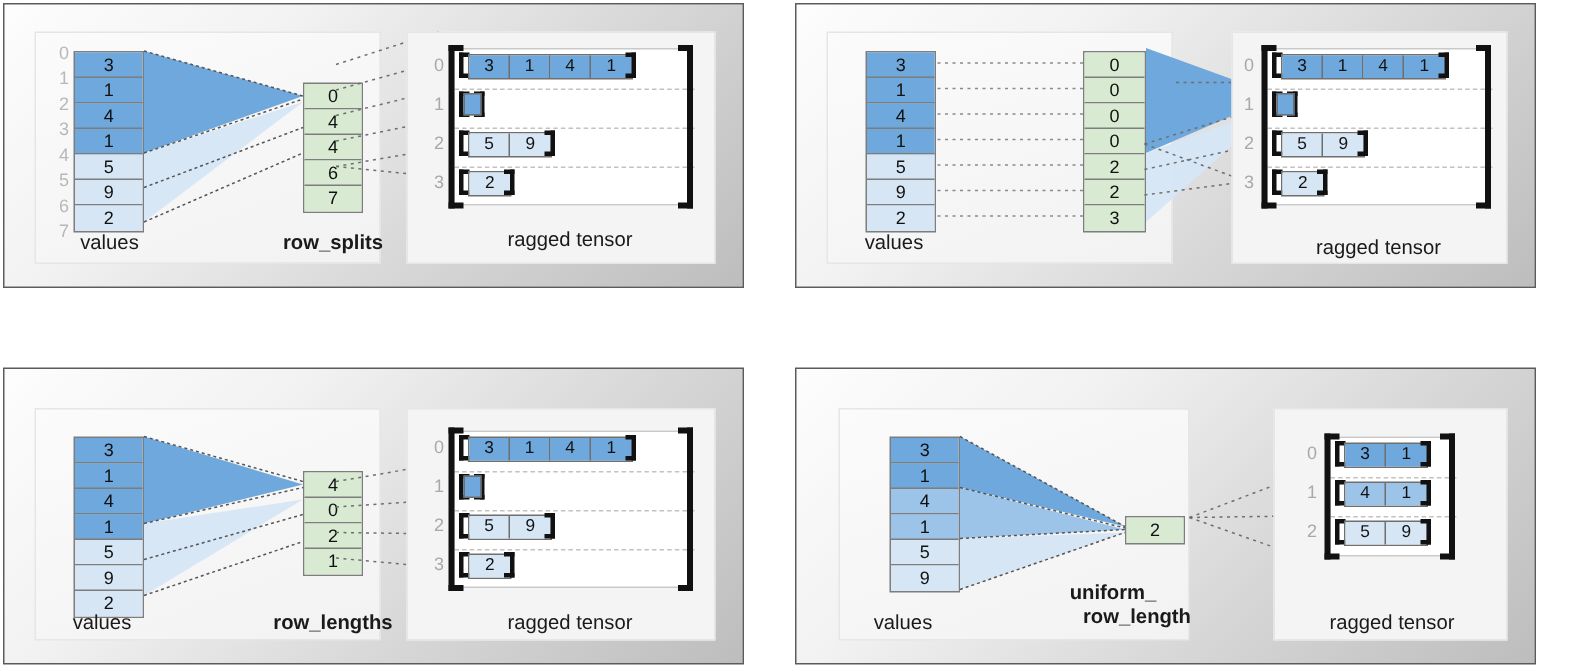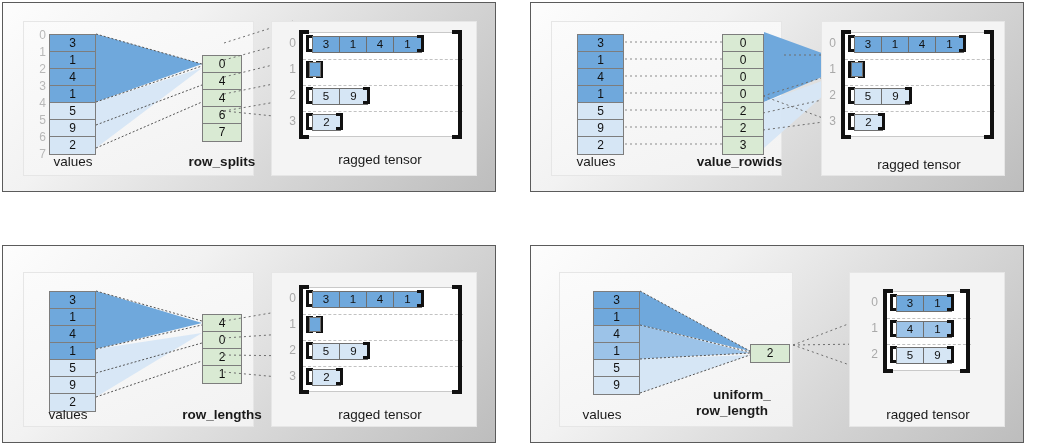--- a/index.html
+++ b/index.html
@@ -230,21 +230,20 @@
         <div class="cell c-green">0</div>
         <div class="cell c-green">0</div>
         <div class="cell c-green">0</div>
         <div class="cell c-green">0</div>
         <div class="cell c-green">2</div>
         <div class="cell c-green">2</div>
         <div class="cell c-green">3</div>
       </div>
 
       <span class="cap" style="left:8px;top:132px;width:72px;">values</span>
-      <span class="cap b" style="left:125px;top:132px;width:125px;">value_rowids</span>
     </div>
 
     <svg width="494" height="190">
       <polyline points="253,52 300,52" fill="none" stroke="#6e6e6e" stroke-width="1" stroke-dasharray="2,3"></polyline>
       <polyline points="232,93 300,72" fill="none" stroke="#6e6e6e" stroke-width="1" stroke-dasharray="2,3"></polyline>
       <polyline points="232,110 300,95" fill="none" stroke="#6e6e6e" stroke-width="1" stroke-dasharray="2,3"></polyline>
       <polyline points="232,127 300,118" fill="none" stroke="#6e6e6e" stroke-width="1" stroke-dasharray="2,3"></polyline>
       <polyline points="232,93 300,118" fill="none" stroke="#6e6e6e" stroke-width="1" stroke-dasharray="2,3"></polyline>
     </svg>
 
@@ -475,21 +474,21 @@
         <div class="cell c-lite">5</div>
         <div class="cell c-lite">9</div>
       </div>
 
       <div class="col" style="left:190px;top:71px;width:40px;">
         <div class="cell c-green">2</div>
       </div>
 
       <span class="cap" style="left:6px;top:134px;width:72px;">values</span>
       <span class="cap b two" style="left:130px;top:114px;width:104px;">uniform_</span>
-      <span class="cap b two" style="left:120px;top:130px;width:104px;">row_length</span>
+      <span class="cap b two" style="left:146px;top:130px;width:104px;">row_length</span>
     </div>
 
     <svg width="494" height="198">
       <polyline points="262,99 333,72" fill="none" stroke="#6e6e6e" stroke-width="1" stroke-dasharray="2,3"></polyline>
       <polyline points="262,99 333,98" fill="none" stroke="#6e6e6e" stroke-width="1" stroke-dasharray="2,3"></polyline>
       <polyline points="262,99 333,124" fill="none" stroke="#6e6e6e" stroke-width="1" stroke-dasharray="2,3"></polyline>
     </svg>
 
     <div class="ibox" style="left:318px;top:26px;width:156px;height:155px;">
       <div class="rtwrap" style="left:36px;top:18px;width:84px;height:80px;">

